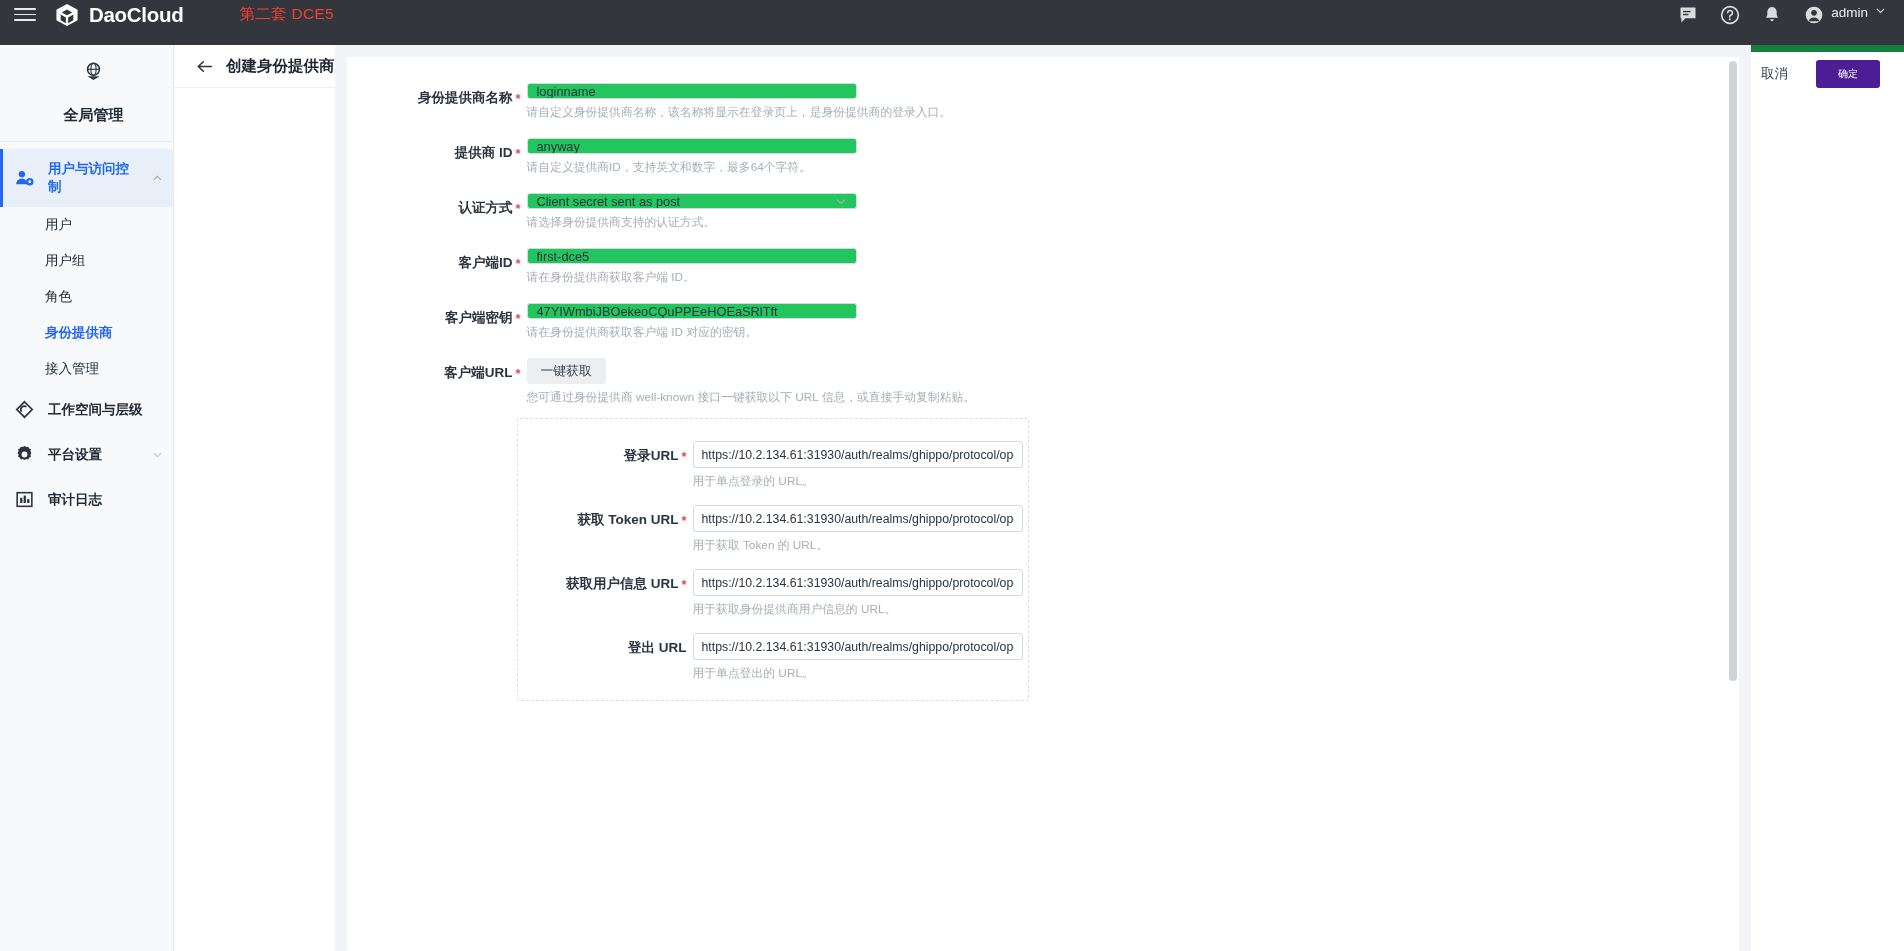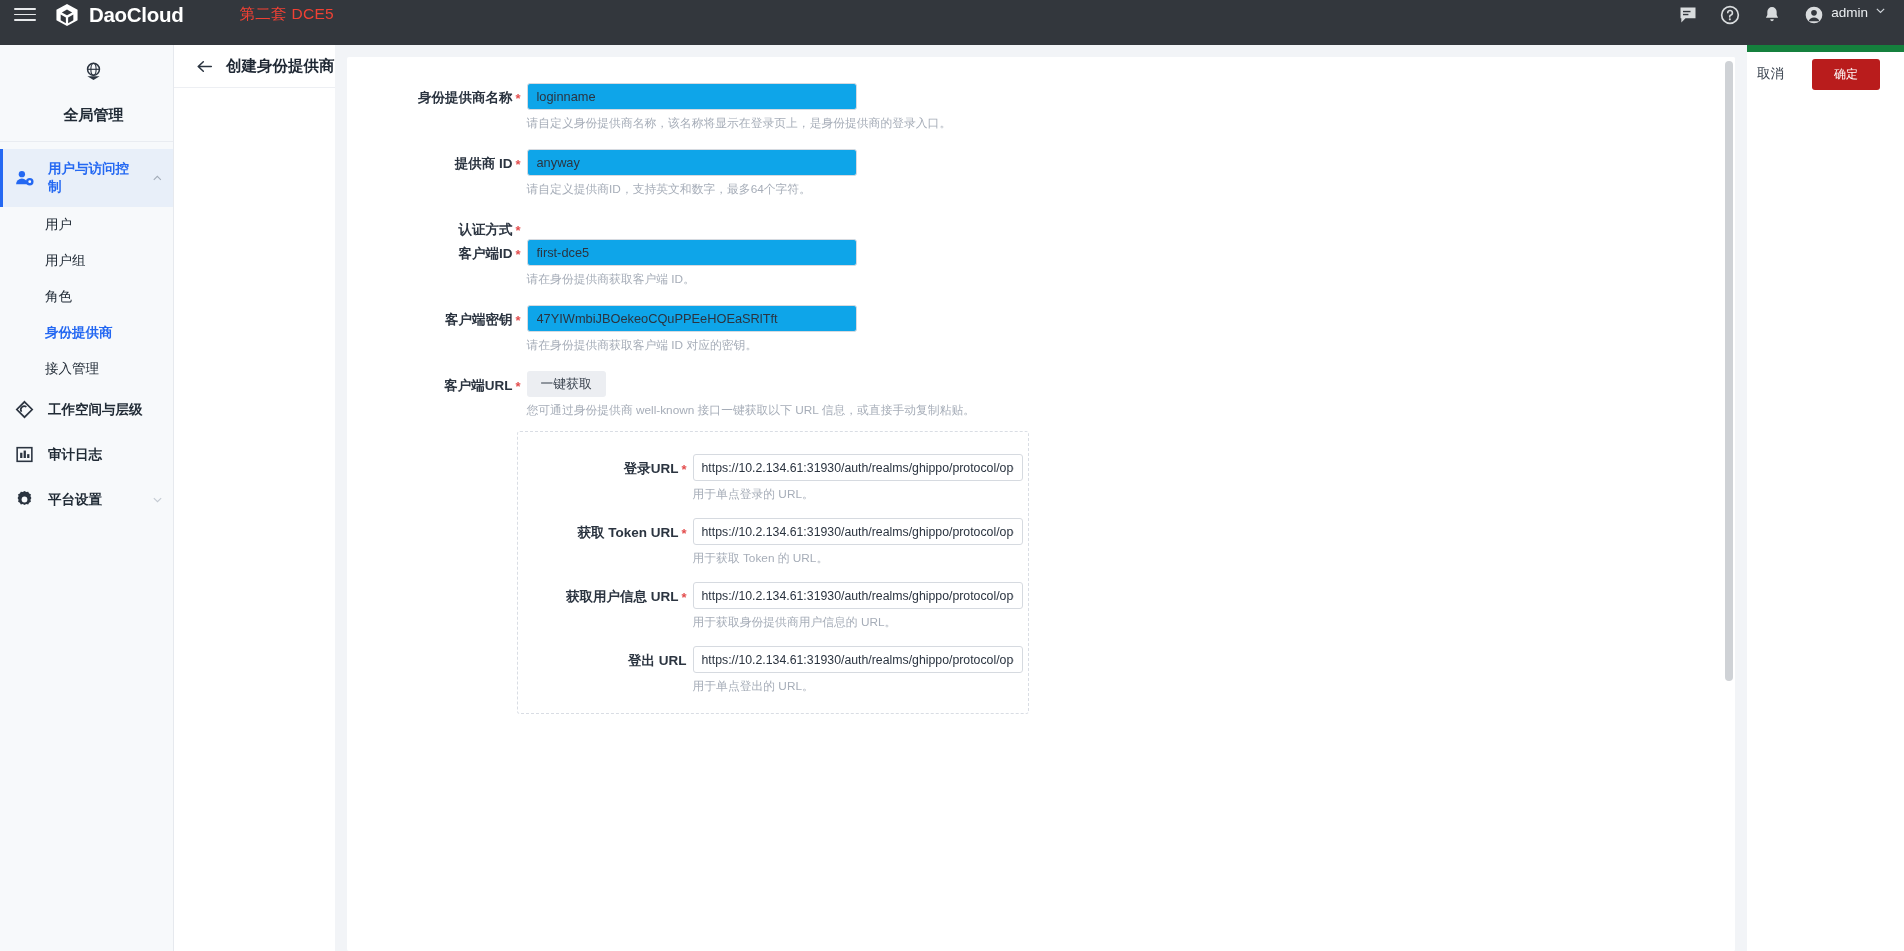--- a/index.html
+++ b/index.html
@@ -114,24 +114,24 @@
   .row { display: flex; margin-bottom: 0; }
   .row-label {
     width: 180px; min-width: 180px; text-align: right;
     font-size: 13.5px; font-weight: bold; color: #2b3440;
     padding-top: 6px; padding-right: 6px;
     white-space: nowrap;
   }
   .req { color: #e34d4d; font-size: 13px; margin-left: 3px; vertical-align: -1px; }
   .row-field { flex: 1; }
   .input {
-    width: 330px; height: 27px;
+    width: 330px; height: 16px;
     border: 1px solid #d6dae0; border-radius: 3px;
     padding: 0 9px; font-size: 12.8px; color: #2b3440;
-    background: #0ea5e9; display: flex; align-items: center;
+    background: #22c55e; display: flex; align-items: center;
     font-family: "Liberation Sans", sans-serif;
     overflow: hidden; white-space: nowrap;
   }
   .input.select { justify-content: space-between; cursor: pointer; }
   .input-text { overflow: hidden; text-overflow: clip; white-space: nowrap; }
   .hint { font-size: 11.8px; color: #a6adb8; margin-top: 6px; margin-bottom: 17px; }
 
   .btn-fetch {
     display: inline-flex; align-items: center; justify-content: center;
     height: 26px; padding: 0 14px;
@@ -177,21 +177,21 @@
     background: #ffffff;
     border-top: 7px solid #15803d;
     display: flex; align-items: center; justify-content: flex-end;
     padding-right: 24px; gap: 18px;
   }
   .btn-cancel {
     font-size: 13.5px; color: #3a434f; background: none; border: none;
     cursor: pointer; padding: 6px 10px; font-family: "Liberation Sans", sans-serif;
   }
   .btn-ok {
-    font-size: 12px; color: #ffffff; background: #b91c1c; border: none;
+    font-size: 10px; color: #ffffff; background: #4c1d95; border: none;
     border-radius: 3px; padding: 7px 22px; cursor: pointer;
     font-family: "Liberation Sans", sans-serif;
   }
 </style>
 </head>
 <body>
 
 <div class="app">
 
   <div class="topbar">
@@ -276,37 +276,37 @@
         <div class="nav-item">
           <svg class="side-ic" viewBox="0 0 24 24">
             <path fill="none" stroke="#2b3440" stroke-width="1.9" d="M12 3.2 20.8 12 12 20.8 3.2 12z"></path>
             <path fill="none" stroke="#2b3440" stroke-width="1.9" d="M8.6 14.6a4 4 0 0 1 5.6-5.6"></path>
           </svg>
           <span class="nav-item-label">工作空间与层级</span>
         </div>
 
         <div class="nav-item">
           <svg class="side-ic" viewBox="0 0 24 24">
+            <path fill="#2b3440" d="M12 2.4l2 1.1 2.2-.5 1.1 2 2 1.1-.5 2.2 1.1 2-1.1 2 .5 2.2-2 1.1-1.1 2-2.2-.5-2 1.1-2-1.1-2.2.5-1.1-2-2-1.1.5-2.2-1.1-2 1.1-2-.5-2.2 2-1.1 1.1-2 2.2.5z"></path>
+            <circle cx="12" cy="12" r="3.3" fill="#f7f9fb"></circle>
+          </svg>
+          <span class="nav-item-label">平台设置</span>
+          <svg class="caret" viewBox="0 0 12 12">
+            <path d="M2 4.4 6 8.4 10 4.4" fill="none" stroke="#9aa4b1" stroke-width="1.2"></path>
+          </svg>
+        </div>
+
+        <div class="nav-item">
+          <svg class="side-ic" viewBox="0 0 24 24">
             <rect x="3.6" y="4.2" width="16.8" height="15.6" fill="none" stroke="#2b3440" stroke-width="1.8"></rect>
             <rect x="7" y="10" width="2.6" height="6" fill="#2b3440"></rect>
             <rect x="11" y="7.5" width="2.6" height="8.5" fill="#2b3440"></rect>
             <rect x="15" y="11.6" width="2.6" height="4.4" fill="#2b3440"></rect>
           </svg>
           <span class="nav-item-label">审计日志</span>
-        </div>
-
-        <div class="nav-item">
-          <svg class="side-ic" viewBox="0 0 24 24">
-            <path fill="#2b3440" d="M12 2.4l2 1.1 2.2-.5 1.1 2 2 1.1-.5 2.2 1.1 2-1.1 2 .5 2.2-2 1.1-1.1 2-2.2-.5-2 1.1-2-1.1-2.2.5-1.1-2-2-1.1.5-2.2-1.1-2 1.1-2-.5-2.2 2-1.1 1.1-2 2.2.5z"></path>
-            <circle cx="12" cy="12" r="3.3" fill="#f7f9fb"></circle>
-          </svg>
-          <span class="nav-item-label">平台设置</span>
-          <svg class="caret" viewBox="0 0 12 12">
-            <path d="M2 4.4 6 8.4 10 4.4" fill="none" stroke="#9aa4b1" stroke-width="1.2"></path>
-          </svg>
         </div>
       </div>
     </div>
 
     <div class="main">
       <div class="page-head">
         <svg class="back-arrow" viewBox="0 0 20 20">
           <path d="M18 10H3M8.6 4.4 2.6 10l6 5.6" fill="none" stroke="#2b3440" stroke-width="1.8" stroke-linecap="round" stroke-linejoin="round"></path>
         </svg>
         <span class="page-title">创建身份提供商</span>
@@ -331,20 +331,29 @@
               <div class="row-field">
                 <div class="input">
                     <span class="input-text">anyway</span>
                   </div>
                 <div class="hint">请自定义提供商ID，支持英文和数字，最多64个字符。</div>
               </div>
             </div>
 
             <div class="row">
               <div class="row-label"><span>认证方式</span><span class="req">*</span></div>
+              <div class="row-field">
+                <div class="input select">
+                  <span class="input-text">Client secret sent as post</span>
+                  <svg class="chev" viewBox="0 0 12 12" style="width:12px;height:12px">
+                    <path d="M2 4.4 6 8.4 10 4.4" fill="none" stroke="#a6adb8" stroke-width="1.2"></path>
+                  </svg>
+                </div>
+                <div class="hint">请选择身份提供商支持的认证方式。</div>
+              </div>
             </div>
 
             <div class="row">
               <div class="row-label"><span>客户端ID</span><span class="req">*</span></div>
               <div class="row-field">
                 <div class="input">
                     <span class="input-text">first-dce5</span>
                   </div>
                 <div class="hint">请在身份提供商获取客户端 ID。</div>
               </div>

